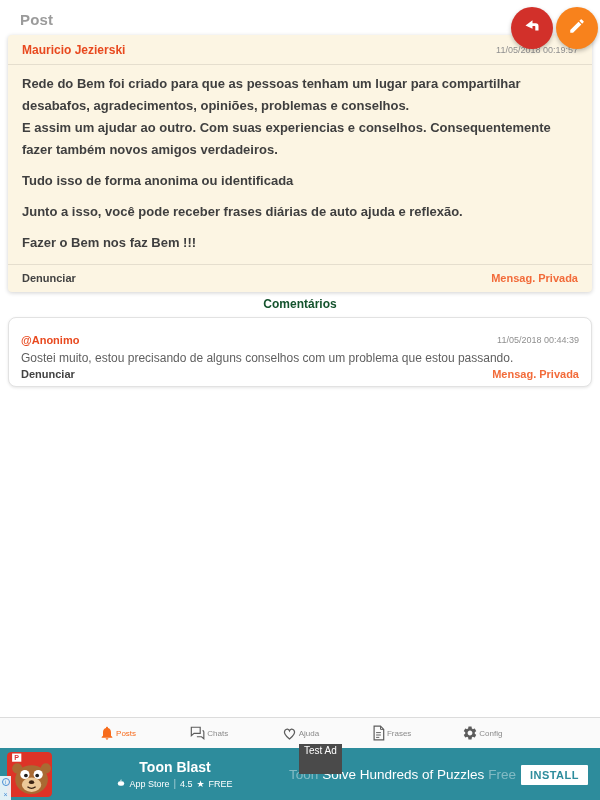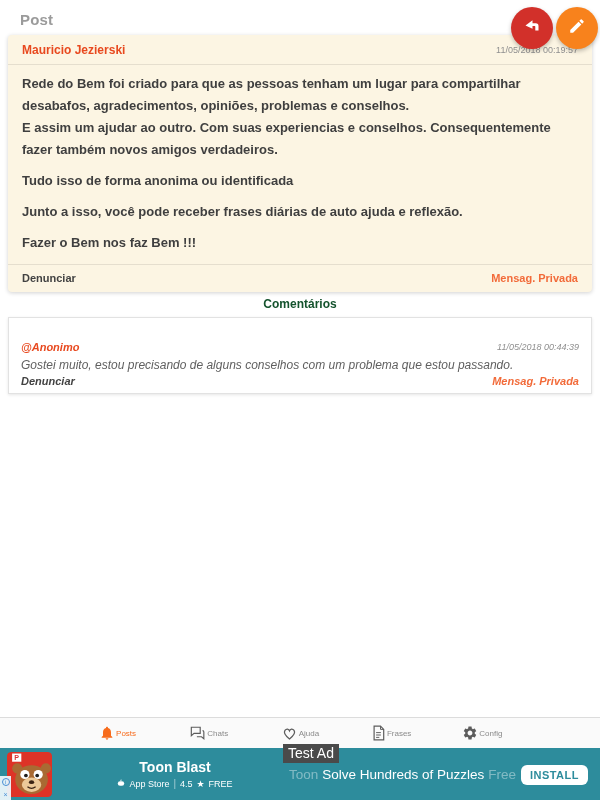--- a/index.html
+++ b/index.html
@@ -23,21 +23,21 @@
   .divider { height:1px; background:rgba(0,0,0,.09); }
   .post-body { padding:8px 14px 10px 14px; }
   .post-body p { font-size:13px; line-height:22px; font-weight:bold; color:#3f3f3f; }
   .post-body p.gap { margin-top:9px; }
   .card-foot { display:flex; justify-content:space-between; align-items:center; padding:7px 14px 8px 14px; }
   .report-link { font-size:11px; font-weight:bold; color:#424242; cursor:pointer; }
   .pm-link { font-size:11px; font-weight:bold; color:#f26b3a; cursor:pointer; }
 
   
   .comments-title { position:absolute; top:297px; left:0; right:0; text-align:center; font-size:12px; font-weight:bold; color:#14532d; }
-  .comment-card { position:absolute; top:317px; left:8px; right:8px; background:#fff; border:1px solid #e2e2e2; border-radius:0; box-shadow:0 1px 3px rgba(0,0,0,.10); padding:23px 12px 6px 12px;font-style:italic; }
+  .comment-card { position:absolute; top:317px; left:8px; right:8px; background:#fff; border:1px solid #e2e2e2; border-radius:8px; box-shadow:0 1px 3px rgba(0,0,0,.10); padding:16px 12px 6px 12px; }
   .comment-head { display:flex; justify-content:space-between; align-items:center; margin-bottom:4px; }
   .comment-author { font-size:11px; font-weight:bold; color:#e8491f; }
   .comment-text { font-size:12px; color:#606060; line-height:16px; margin-bottom:2px; }
   .comment-foot { display:flex; justify-content:space-between; align-items:center; }
 
   
   .bottom-nav { position:absolute; top:717px; left:0; right:0; height:31px; background:#fafafa; border-top:1px solid #dcdcdc; display:flex; justify-content:space-around; align-items:center; padding:0 72px; }
   .nav-item { display:flex; align-items:center; justify-content:center; gap:1px; cursor:pointer; width:60px; }
   .nav-item svg { display:block; }
   .nav-label { font-size:8px; color:#8a8a8a; }
@@ -48,26 +48,26 @@
   .ad-app-icon { position:absolute; top:4px; left:7px; width:45px; height:45px; border-radius:4px; overflow:hidden; cursor:pointer; }
   .ad-title-block { position:absolute; top:0; left:90px; width:170px; height:52px; display:flex; flex-direction:column; align-items:center; justify-content:center; gap:3px; }
   .ad-app-name { color:#fff; font-size:14px; font-weight:bold; }
   .ad-store-line { display:flex; align-items:center; gap:4px; color:#fff; font-size:9px; }
   .ad-store-line .sep { opacity:.55; font-size:10px; }
   .ad-star { font-size:9px; }
   .ad-tagline { position:absolute; top:0; left:285px; right:80px; height:52px; display:flex; align-items:center; justify-content:center; color:#fff; font-size:13.5px; white-space:nowrap; }
   .ghost { opacity:.4; }
   .ghost.pre { margin-right:4px; }
   .ghost.post { margin-left:4px; }
-  .ad-install { position:absolute; top:17px; right:12px; background:#fff; color:#2d8c9c; font-size:11px; font-weight:bold; letter-spacing:.5px; padding:4px 9px; border:none; border-radius:6px; cursor:pointer; }
+  .ad-install { position:absolute; top:17px; right:12px; background:#fff; color:#2d8c9c; font-size:11px; font-weight:bold; letter-spacing:.5px; padding:4px 9px; border:none; border-radius:1px; cursor:pointer; }
   .ad-info-widget { position:absolute; left:0; bottom:0; width:11px; height:24px; background:rgba(235,246,250,.95); display:flex; flex-direction:column; align-items:center; justify-content:space-around; z-index:5; }
   .ad-info-widget span { color:#4a8fd4; font-size:7px; line-height:7px; }
   .adinfo-i { width:8px; height:8px; border:1px solid #4a8fd4; border-radius:50%; display:flex; align-items:center; justify-content:center; font-size:6px !important; }
 
-  .test-ad-label { position:absolute; top:744px; left:283px; background:#4a4a4a; color:#fff; font-size:14px; padding:1px 5px 2px 5px; z-index:20; }
+  .test-ad-label { position:absolute; top:744px; left:299px; background:#4a4a4a; color:#fff; font-size:10px; padding:1px 5px 18px 5px; z-index:20; }
 </style>
 </head>
 <body>
 
 <div class="page">
 
   <div class="app-header">
     <div class="page-title">Post</div>
   </div>
   <div class="fab fab-back">

